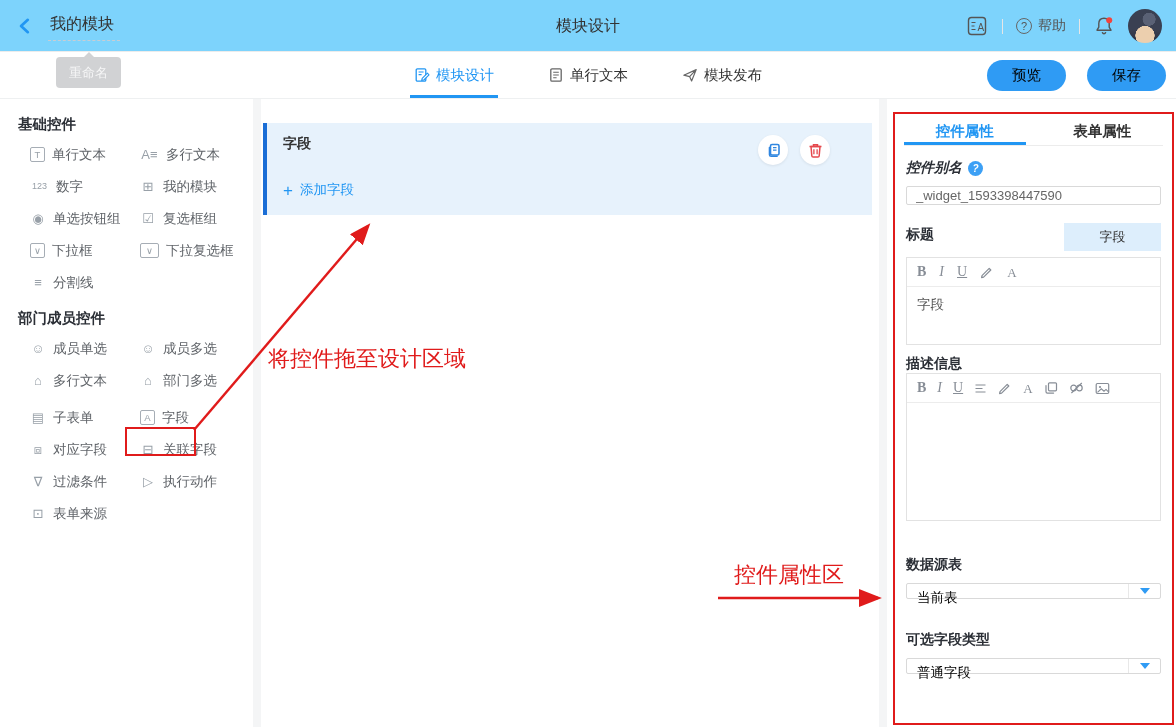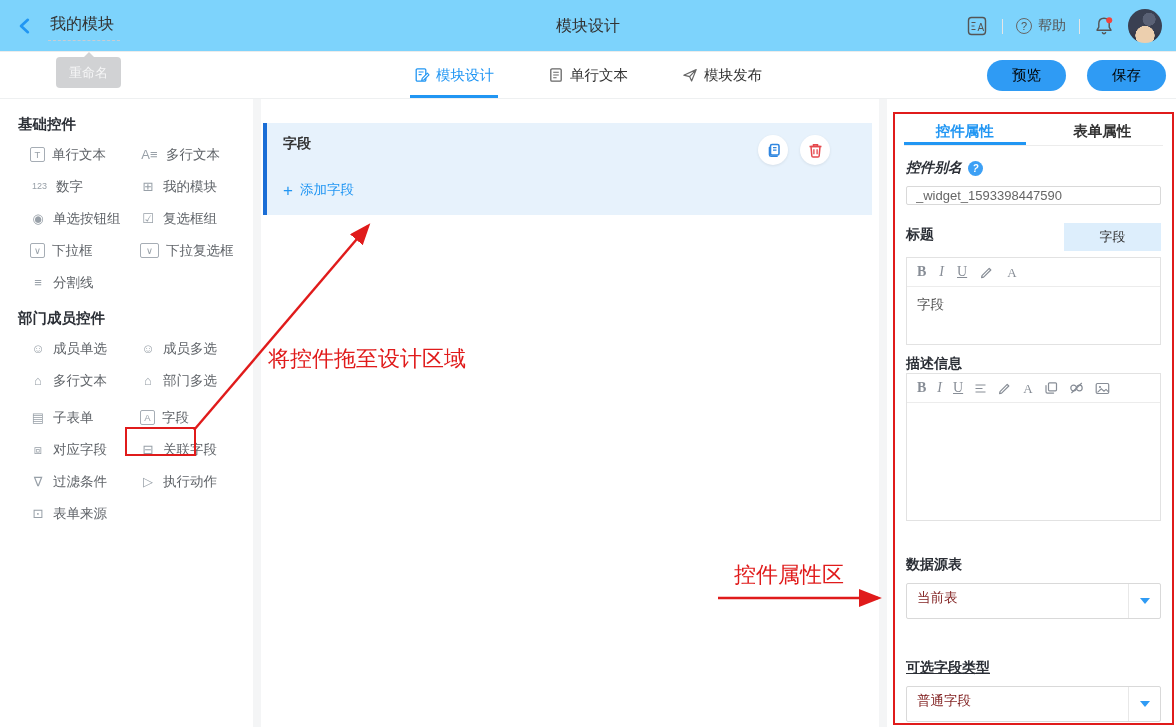--- a/index.html
+++ b/index.html
@@ -95,23 +95,23 @@
   .editor1 { margin-top:3px; }
   .ed-toolbar { display:flex; align-items:center; gap:13px; height:29px; padding:0 10px;
                 border-bottom:1px solid #ececec; color:#878d96; }
   .ed-btn { cursor:pointer; font-family:"Liberation Serif","DejaVu Serif",serif; font-size:14px; line-height:1; }
   .ed-b { font-weight:bold; } .ed-i { font-style:italic; } .ed-u { text-decoration:underline; }
   .ed-a { font-family:"Liberation Serif","DejaVu Serif",serif; font-size:13px; }
   .ed-body { padding:9px 10px; font-size:13.5px; color:#555; cursor:text; }
   .ed-body1 { height:57px; } .ed-body2 { height:117px; }
   .desc-label { margin-top:10px; }
   .ds-label { margin-top:35px; }
-  .ft-label { margin-top:40px;text-decoration:underline; }
-  .select { position:relative; margin-top:9px; height:36px; border:1px solid #d9d9d9; border-radius:2px;
-            line-height:28px; padding-left:10px; font-size:13.5px; color:#7f1d1d; cursor:pointer; }
+  .ft-label { margin-top:32px; }
+  .select { position:relative; margin-top:9px; height:16px; border:1px solid #d9d9d9; border-radius:2px;
+            line-height:28px; padding-left:10px; font-size:13.5px; color:#000000; cursor:pointer; }
   .caret-box { position:absolute; right:0; top:0; width:32px; height:100%; border-left:1px solid #e8e8e8;
                display:flex; align-items:center; justify-content:center; }
   .caret { width:0; height:0; border-left:5px solid transparent; border-right:5px solid transparent;
            border-top:6px solid #2f9bf4; }
 
   
   .overlay-svg { position:absolute; left:0; top:0; z-index:9; pointer-events:none; }
   .red-box { position:absolute; left:125px; top:427px; width:71px; height:29px;
              border:2px solid #e01b1b; z-index:9; pointer-events:none; }
   .anno-text { position:absolute; color:#e01b1b; font-family:"Liberation Serif","DejaVu Serif",serif;

